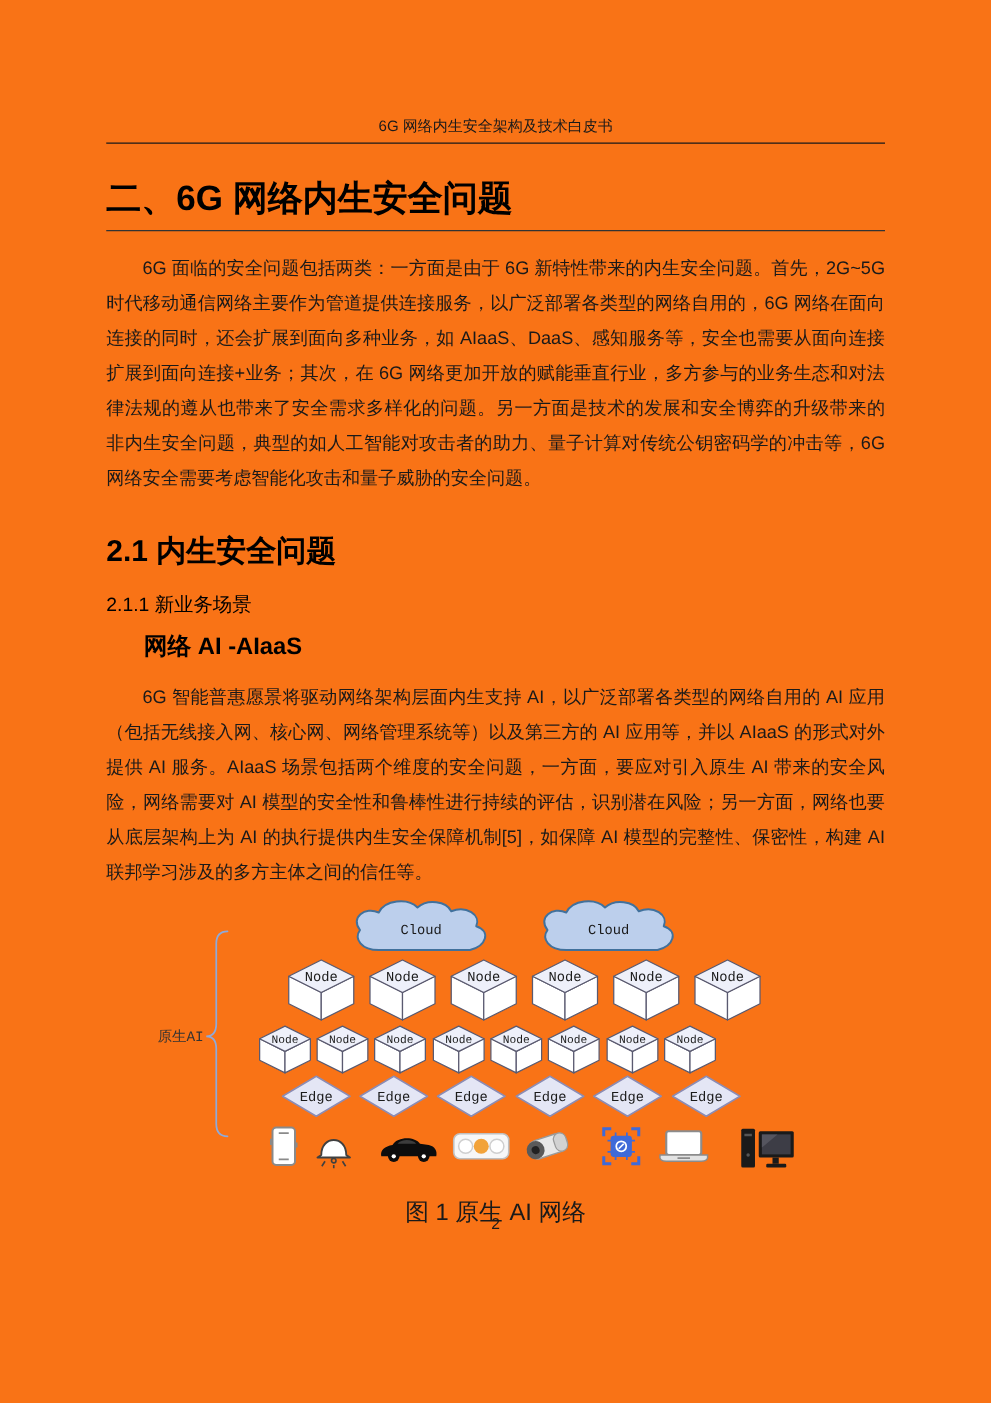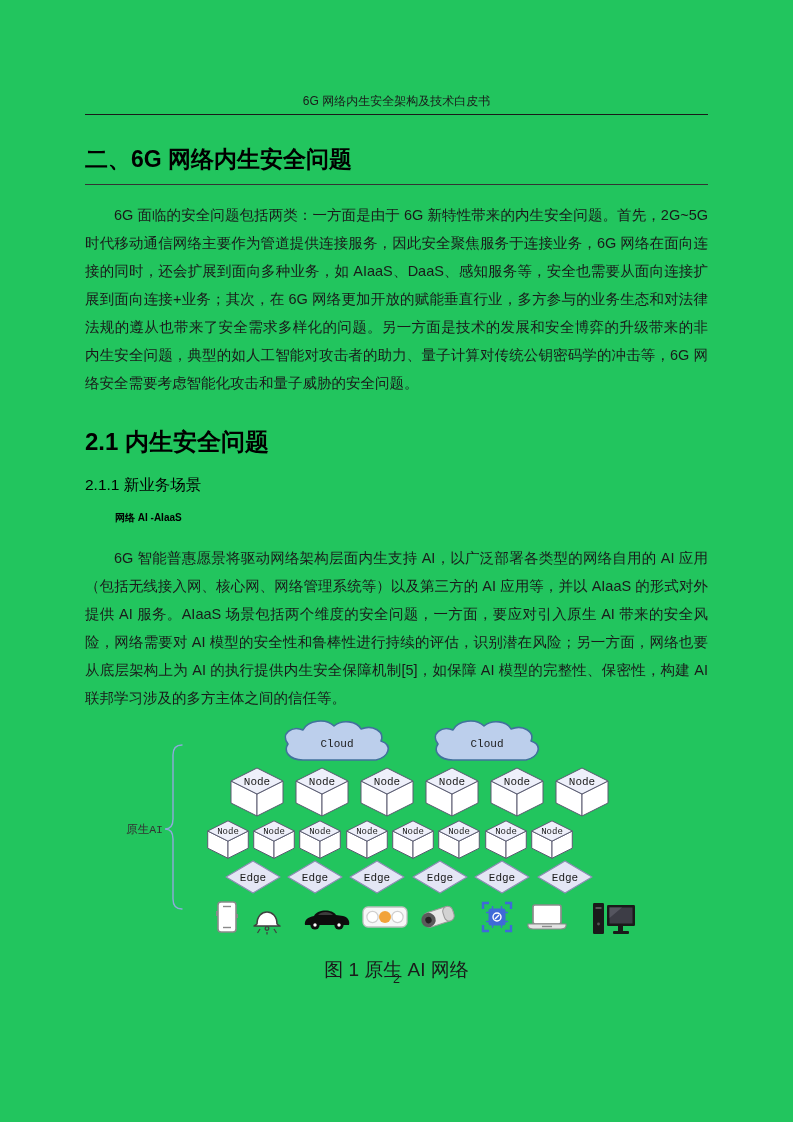--- a/index.html
+++ b/index.html
@@ -1,58 +1,58 @@
 <!DOCTYPE html>
 <html><head>
 <meta charset="utf-8">
 <style>
   html,body{margin:0;padding:0;background:#ffffff;}
   .page{
     position:relative;
     width:793px;height:1122px;
-    margin:0 auto;background:#22c55e;
+    margin:0 auto;background:#f97316;
     font-family:"Liberation Sans","DejaVu Sans",sans-serif;
     color:#1a1a1a;
     box-sizing:border-box;
     padding:93px 85px 0 85px;
     overflow:hidden;
   }
   .doc-header{
     font-size:12px;line-height:16px;text-align:center;
     padding-bottom:5px;border-bottom:1.5px solid #1a1a1a;color:#1a1a1a;
   }
   h1.doc-title{
-    font-size:23px;line-height:30px;font-weight:700;margin:29px 0 0 0;
+    font-size:28px;line-height:30px;font-weight:700;margin:29px 0 0 0;
     padding-bottom:10px;border-bottom:1.5px solid #333;color:#000;
   }
   p.body-text{
     font-size:14.5px;line-height:28px;text-align:justify;
     text-indent:2em;margin:16px 0 0 0;color:#1a1a1a;
   }
   h2.sec{font-size:24px;font-weight:700;margin:33px 0 0 0;line-height:24px;color:#000;}
   h3.sec{font-size:15.5px;font-weight:400;margin:20px 0 0 0;line-height:22px;color:#000;}
-  h4.sec{font-size:10px;font-weight:700;margin:12px 0 12px 30px;line-height:20px;color:#000;}
+  h4.sec{font-size:19px;font-weight:700;margin:12px 0 12px 30px;line-height:20px;color:#000;}
   .figure-wrap{margin-top:5px;font-family:Liberation Mono, monospace;}
   .figure-wrap svg{display:block;}
   .fig-caption{font-size:19px;text-align:center;margin-top:2px;color:#1a1a1a;}
   .page-number{
     position:absolute;top:972px;left:0;width:100%;
     text-align:center;font-size:12.5px;color:#1a1a1a;
   }
 </style>
 </head>
 <body>
 
 <div class="page">
 
   <div class="doc-header">6G 网络内生安全架构及技术白皮书</div>
 
   <h1 class="doc-title">二、6G 网络内生安全问题</h1>
 
-  <p class="body-text">6G 面临的安全问题包括两类：一方面是由于 6G 新特性带来的内生安全问题。首先，2G~5G 时代移动通信网络主要作为管道提供连接服务，因此安全聚焦服务于连接业务，6G 网络在面向连接的同时，还会扩展到面向多种业务，如 AIaaS、DaaS、感知服务等，安全也需要从面向连接扩展到面向连接+业务；其次，在 6G 网络更加开放的赋能垂直行业，多方参与的业务生态和对法律法规的遵从也带来了安全需求多样化的问题。另一方面是技术的发展和安全博弈的升级带来的非内生安全问题，典型的如人工智能对攻击者的助力、量子计算对传统公钥密码学的冲击等，6G 网络安全需要考虑智能化攻击和量子威胁的安全问题。</p>
+  <p class="body-text">6G 面临的安全问题包括两类：一方面是由于 6G 新特性带来的内生安全问题。首先，2G~5G 时代移动通信网络主要作为管道提供连接服务，以广泛部署各类型的网络自用的，6G 网络在面向连接的同时，还会扩展到面向多种业务，如 AIaaS、DaaS、感知服务等，安全也需要从面向连接扩展到面向连接+业务；其次，在 6G 网络更加开放的赋能垂直行业，多方参与的业务生态和对法律法规的遵从也带来了安全需求多样化的问题。另一方面是技术的发展和安全博弈的升级带来的非内生安全问题，典型的如人工智能对攻击者的助力、量子计算对传统公钥密码学的冲击等，6G 网络安全需要考虑智能化攻击和量子威胁的安全问题。</p>
 
   <h2 class="sec">2.1 内生安全问题</h2>
   <h3 class="sec">2.1.1 新业务场景</h3>
   <h4 class="sec">网络 AI -AIaaS</h4>
 
   <p class="body-text">6G 智能普惠愿景将驱动网络架构层面内生支持 AI，以广泛部署各类型的网络自用的 AI 应用（包括无线接入网、核心网、网络管理系统等）以及第三方的 AI 应用等，并以 AIaaS 的形式对外提供 AI 服务。AIaaS 场景包括两个维度的安全问题，一方面，要应对引入原生 AI 带来的安全风险，网络需要对 AI 模型的安全性和鲁棒性进行持续的评估，识别潜在风险；另一方面，网络也要从底层架构上为 AI 的执行提供内生安全保障机制[5]，如保障 AI 模型的完整性、保密性，构建 AI 联邦学习涉及的多方主体之间的信任等。</p>
 
   <div class="figure-wrap">
     <svg id="figure-svg" width="623" height="238" viewBox="0 0 623 238">
 

